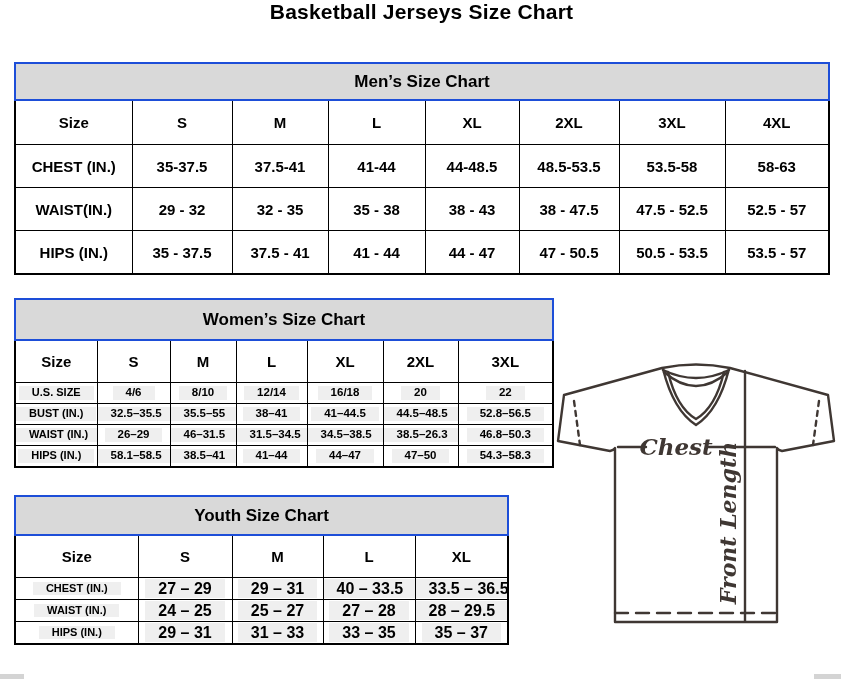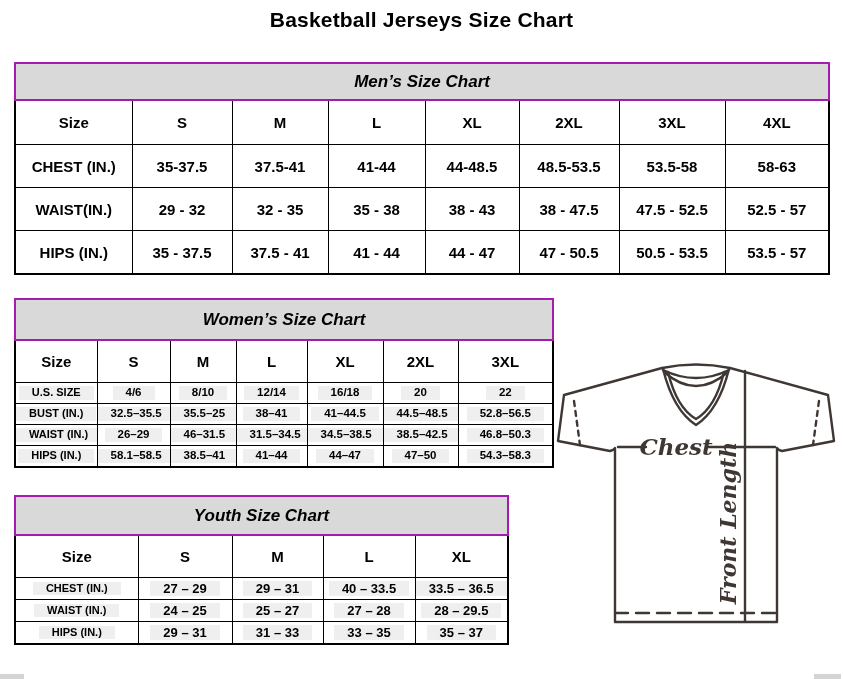--- a/index.html
+++ b/index.html
@@ -1,50 +1,50 @@
 <!DOCTYPE html>
 <html><head>
 <meta charset="utf-8">
 <style>
   html,body{margin:0;padding:0;}
   body{
     width:843px;height:679px;background:#ffffff;position:relative;overflow:hidden;
     font-family:"Liberation Sans", sans-serif;color:#000;
   }
   .page-title{
-    position:absolute;top:8px;left:0;width:843px;text-align:center;
+    position:absolute;top:0;left:0;width:843px;text-align:center;
     font-size:21px;font-weight:bold;letter-spacing:.2px;
   }
   table.chart{
     position:absolute;border-collapse:collapse;table-layout:fixed;
     border:2px solid #000;
   }
   table.chart th, table.chart td{
     border:1px solid #000;text-align:center;vertical-align:middle;
     font-weight:bold;padding:0;overflow:hidden;white-space:nowrap;
   }
   table.chart tr.band th{
-    background:#d9d9d9;border:2px solid #a21caf;font-size:17px;font-style:italic;
+    background:#d9d9d9;border:2px solid #1d4ed8;font-size:17px;
   }
   
   table.mens{left:14px;top:62px;width:814px;}
   table.mens tr.band th{height:35px;}
   table.mens tr.cols th{height:43px;font-size:15px;}
   table.mens tbody td{height:42px;font-size:15px;}
   
   table.womens{left:14px;top:298px;width:538px;}
   table.womens tr.band th{height:39px;}
   table.womens tr.cols th{height:41px;font-size:15px;}
   table.womens tbody td{height:20px;font-size:11.5px;}
   table.womens tbody td.rowlabel{font-size:11px;}
   
   table.youth{left:14px;top:495px;width:493px;}
   table.youth tr.band th{height:37px;text-align:center;}
   table.youth tr.cols th{height:41px;font-size:15px;}
-  table.youth tbody td{height:21px;font-size:13px;}
+  table.youth tbody td{height:21px;font-size:16px;}
   table.youth tbody td.rowlabel{font-size:11px;}
   .hl{background:#efefef;padding:0 13px;display:inline-block;line-height:1.2;}
   
   .jersey-wrap{position:absolute;left:550px;top:355px;width:293px;height:290px;}
   .jersey-wrap svg{display:block;}
   .measure-label{
     font-family:"DejaVu Serif", serif;font-weight:bold;font-style:italic;
     fill:#3f3733;
   }
   
@@ -147,33 +147,33 @@
       <td><span class="hl">4/6</span></td>
       <td><span class="hl">8/10</span></td>
       <td><span class="hl">12/14</span></td>
       <td><span class="hl">16/18</span></td>
       <td><span class="hl">20</span></td>
       <td><span class="hl">22</span></td>
     </tr>
     <tr>
       <td class="rowlabel"><span class="hl">BUST (IN.)</span></td>
       <td><span class="hl">32.5–35.5</span></td>
-      <td><span class="hl">35.5–25</span></td>
+      <td><span class="hl">35.5–55</span></td>
       <td><span class="hl">38–41</span></td>
       <td><span class="hl">41–44.5</span></td>
       <td><span class="hl">44.5–48.5</span></td>
       <td><span class="hl">52.8–56.5</span></td>
     </tr>
     <tr>
       <td class="rowlabel"><span class="hl">WAIST (IN.)</span></td>
       <td><span class="hl">26–29</span></td>
       <td><span class="hl">46–31.5</span></td>
       <td><span class="hl">31.5–34.5</span></td>
       <td><span class="hl">34.5–38.5</span></td>
-      <td><span class="hl">38.5–42.5</span></td>
+      <td><span class="hl">38.5–26.3</span></td>
       <td><span class="hl">46.8–50.3</span></td>
     </tr>
     <tr>
       <td class="rowlabel"><span class="hl">HIPS (IN.)</span></td>
       <td><span class="hl">58.1–58.5</span></td>
       <td><span class="hl">38.5–41</span></td>
       <td><span class="hl">41–44</span></td>
       <td><span class="hl">44–47</span></td>
       <td><span class="hl">47–50</span></td>
       <td><span class="hl">54.3–58.3</span></td>

